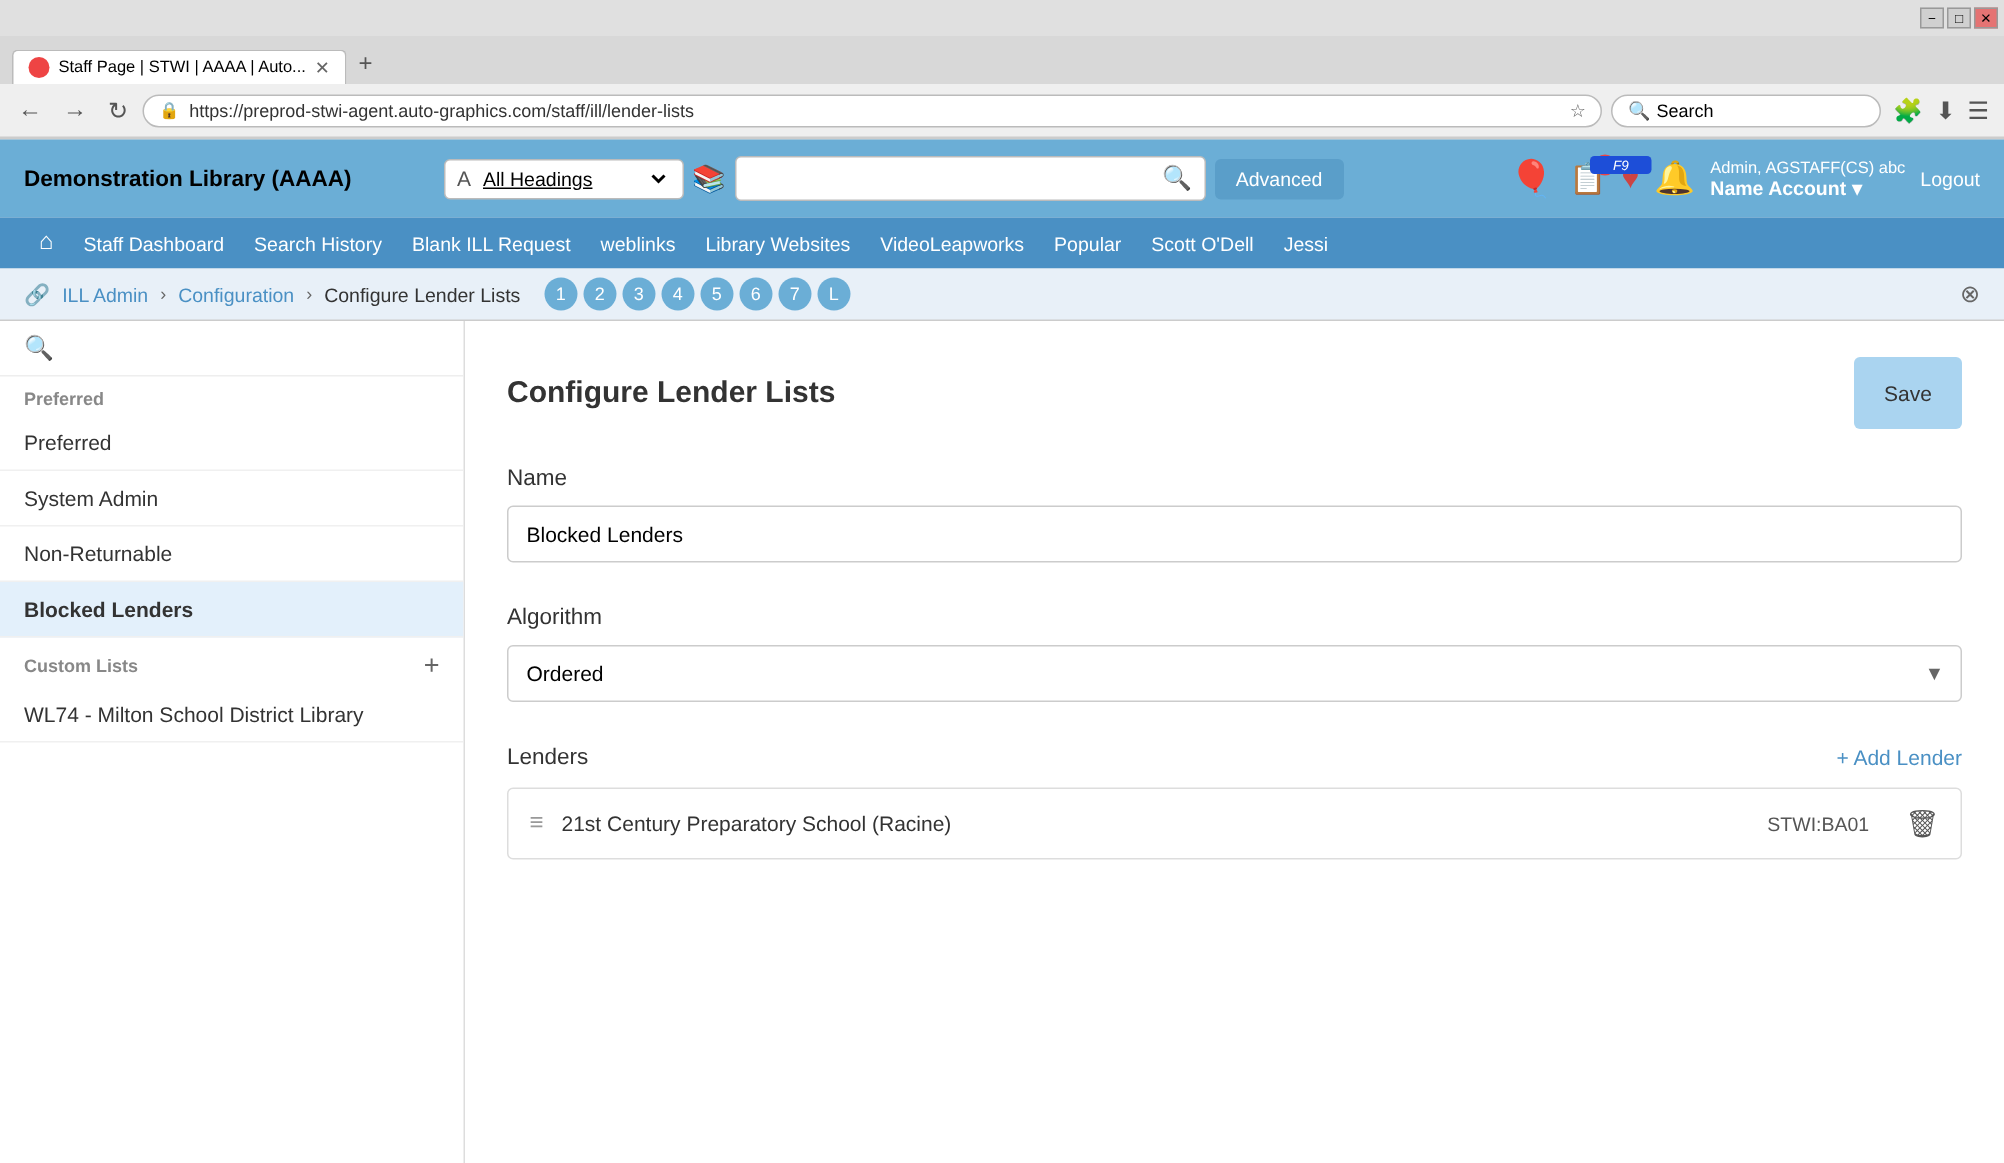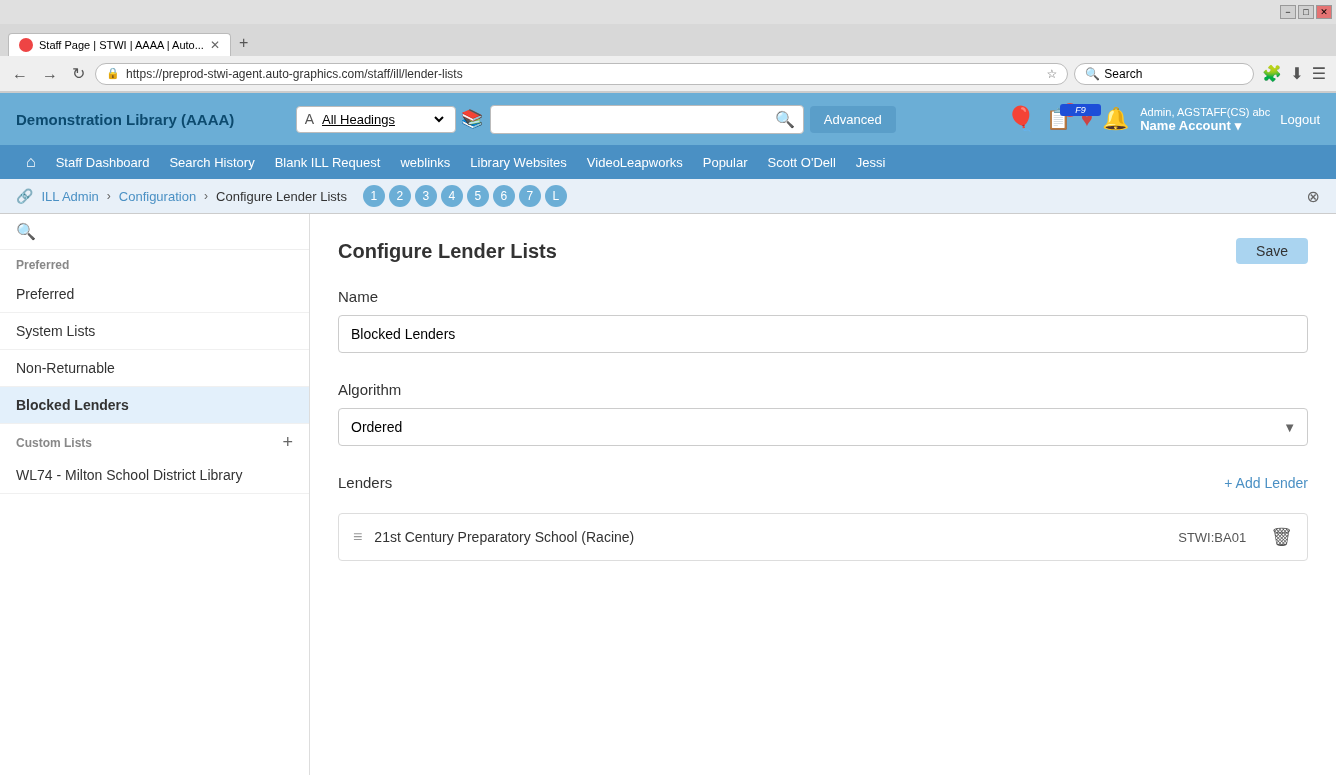--- a/index.html
+++ b/index.html
@@ -25,21 +25,21 @@
     .url-bar { flex: 1; display: flex; align-items: center; background: #fff; border: 1px solid #bbb; border-radius: 20px; padding: 3px 10px; font-size: 12px; gap: 6px; }
     .url-lock { font-size: 11px; color: #666; }
     .url-text { flex: 1; color: #333; font-size: 12px; }
     .url-star { color: #666; cursor: pointer; }
     .search-box-browser { display: flex; align-items: center; background: #fff; border: 1px solid #bbb; border-radius: 20px; padding: 3px 10px; font-size: 12px; gap: 4px; width: 180px; }
     .toolbar-icons { display: flex; gap: 4px; align-items: center; }
     .toolbar-icon-btn { background: none; border: none; cursor: pointer; font-size: 16px; color: #555; padding: 2px; }
 
     
     .app-header { background: #6baed6; display: flex; align-items: center; padding: 8px 16px; height: 52px; gap: 12px; }
-    .app-title { color: #0c4a6e; font-size: 15px; font-weight: bold; flex: none; }
+    .app-title { color: #000000; font-size: 15px; font-weight: bold; flex: none; }
     .search-area { display: flex; align-items: center; gap: 6px; flex: 1; max-width: 600px; margin: 0 auto; }
     .heading-select-wrap { display: flex; align-items: center; background: #fff; border: 1px solid #bbb; border-radius: 4px; padding: 4px 8px; gap: 4px; min-width: 160px; }
     .heading-icon { font-size: 14px; color: #555; }
     .heading-select { border: none; background: none; font-size: 13px; flex: 1; outline: none; cursor: pointer; text-decoration: underline; }
     .stack-icon { font-size: 18px; color: #555; }
     .search-input-wrap { flex: 1; background: #fff; border: 1px solid #bbb; border-radius: 4px; display: flex; align-items: center; padding: 4px 8px; }
     .search-input-field { border: none; outline: none; flex: 1; font-size: 13px; }
     .search-icon-btn { background: none; border: none; cursor: pointer; font-size: 16px; color: #555; }
     .advanced-btn { background: #5a9ec9; color: #fff; border: none; border-radius: 4px; padding: 6px 14px; font-size: 13px; cursor: pointer; }
     .header-right { display: flex; align-items: center; gap: 10px; margin-left: auto; }
@@ -77,30 +77,30 @@
     .sidebar-list { flex: 1; overflow-y: auto; }
     .sidebar-section-header { padding: 8px 16px 4px; color: #888; font-size: 12px; font-weight: bold; text-transform: none; display: flex; align-items: center; justify-content: space-between; }
     .sidebar-section-add { background: none; border: none; font-size: 18px; cursor: pointer; color: #666; }
     .sidebar-item { padding: 10px 16px; cursor: pointer; font-size: 14px; color: #333; border-bottom: 1px solid #f0f0f0; }
     .sidebar-item.active { background: #e3f0fb; font-weight: bold; }
 
     
     .content-area { flex: 1; padding: 24px 28px; overflow-y: auto; position: relative; }
     .content-header { display: flex; align-items: center; justify-content: space-between; margin-bottom: 24px; }
     .content-title { font-size: 20px; font-weight: bold; color: #333; }
-    .save-btn { background: #aad4f0; color: #333; border: none; border-radius: 4px; padding: 5px 20px; font-size: 14px; cursor: pointer; }
+    .save-btn { background: #aad4f0; color: #333; border: none; border-radius: 4px; padding: 16px 20px; font-size: 14px; cursor: pointer; }
 
     .form-section { margin-bottom: 28px; }
     .form-label { font-size: 15px; color: #333; margin-bottom: 10px; }
     .form-input { width: 100%; border: 1px solid #ccc; border-radius: 4px; padding: 10px 12px; font-size: 14px; outline: none; }
     .form-select-wrap { position: relative; }
     .form-select { width: 100%; border: 1px solid #ccc; border-radius: 4px; padding: 10px 12px; font-size: 14px; outline: none; appearance: none; background: #fff; cursor: pointer; }
     .form-select-arrow { position: absolute; right: 12px; top: 50%; transform: translateY(-50%); color: #666; pointer-events: none; }
 
-    .lenders-header { display: flex; align-items: center; justify-content: space-between; margin-bottom: 22px; }
+    .lenders-header { display: flex; align-items: center; justify-content: space-between; margin-bottom: 12px; }
     .lenders-title { font-size: 15px; color: #333; }
     .add-lender-btn { display: flex; align-items: center; gap: 4px; background: none; border: none; color: #4a90c4; font-size: 14px; cursor: pointer; }
 
     .lender-row { display: flex; align-items: center; border: 1px solid #ddd; border-radius: 4px; padding: 12px 14px; gap: 12px; }
     .drag-handle { color: #999; font-size: 16px; cursor: grab; }
     .lender-name { flex: 1; font-size: 14px; color: #333; }
     .lender-code { font-size: 13px; color: #555; margin-right: 12px; }
     .delete-btn { background: none; border: none; cursor: pointer; color: #555; font-size: 18px; }
   </style>
 </head>
@@ -220,21 +220,21 @@
 
   <div class="sidebar">
     <div class="sidebar-search">
       <button class="sidebar-search-btn">🔍</button>
     </div>
     <div class="sidebar-list">
       <div class="sidebar-section-header">
         <span>Preferred</span>
       </div>
       <div class="sidebar-item">Preferred</div>
-      <div class="sidebar-item">System Lists</div>
+      <div class="sidebar-item">System Admin</div>
       <div class="sidebar-item">Non-Returnable</div>
       <div class="sidebar-item active">Blocked Lenders</div>
       <div class="sidebar-section-header">
         <span>Custom Lists</span>
         <button class="sidebar-section-add">+</button>
       </div>
       <div class="sidebar-item">WL74 - Milton School District Library</div>
     </div>
   </div>
 

